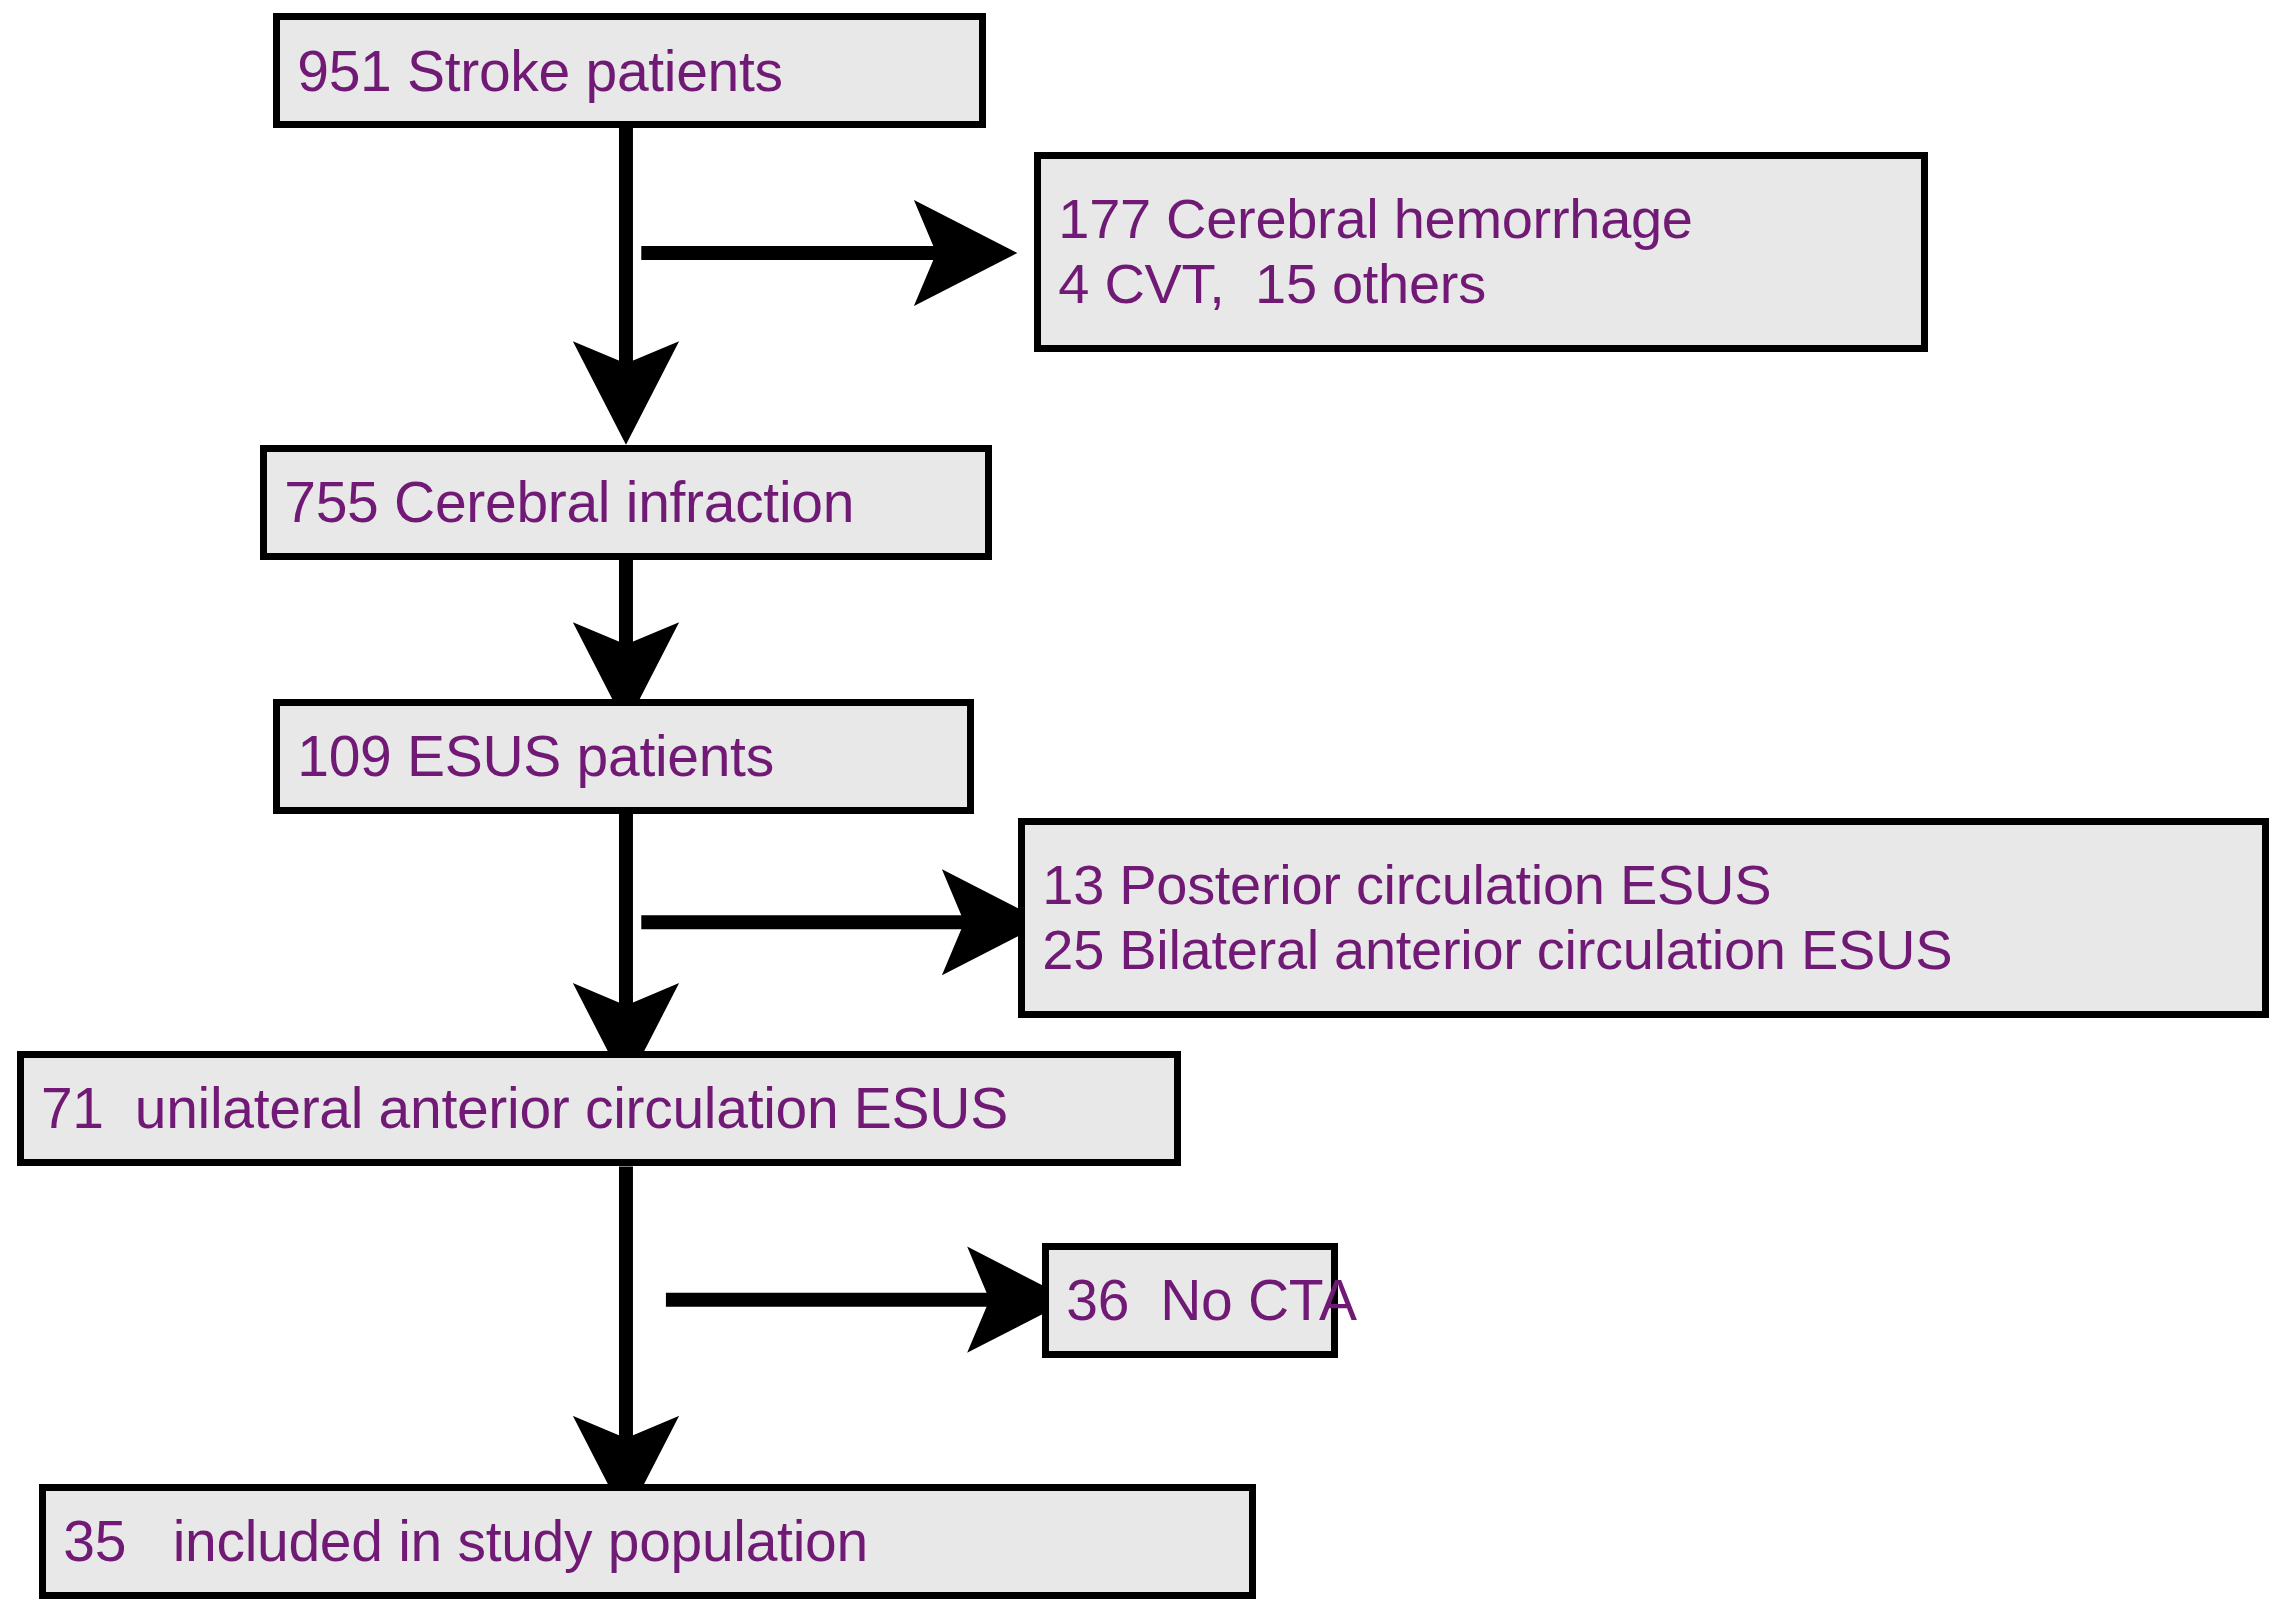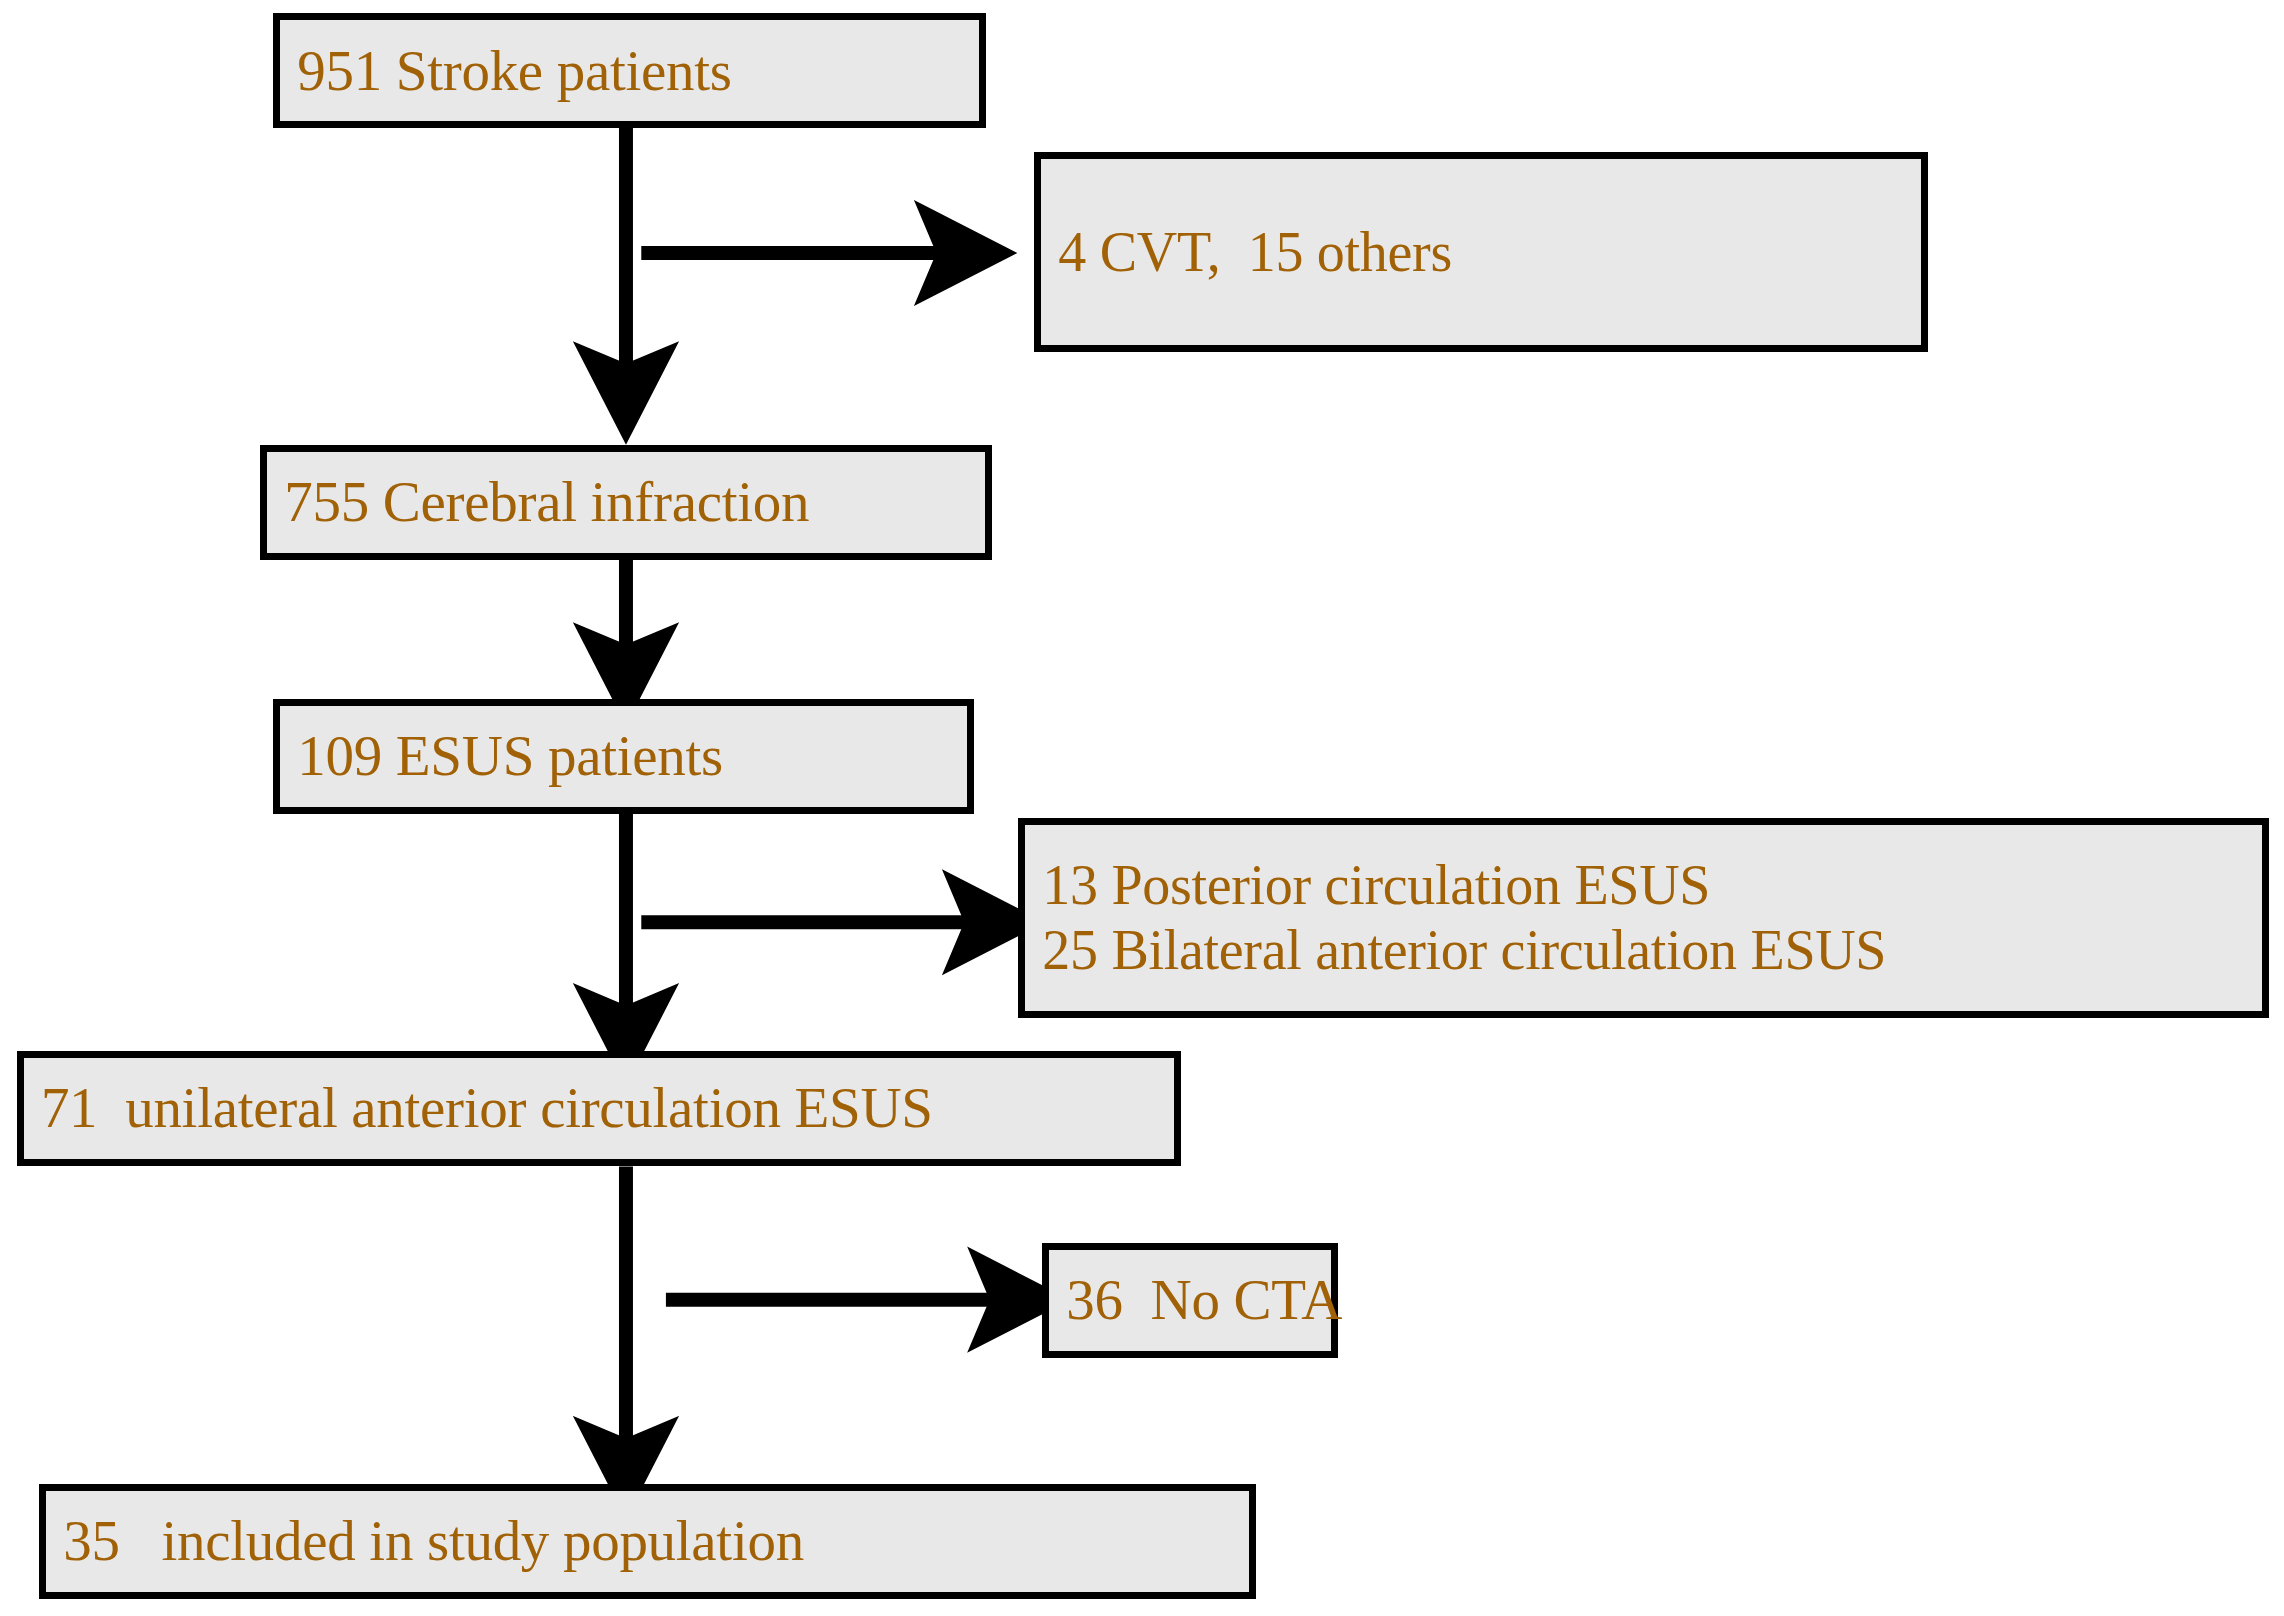--- a/index.html
+++ b/index.html
@@ -33,22 +33,22 @@
     background: #e8e8e8;
     border: 7.3px solid #000000;
     display: flex;
     flex-direction: column;
     justify-content: center;
     align-items: flex-start;
   }
   .node-box .node-line {
     display: block;
     white-space: pre;
-    color: #a16207;
-    font-family: Liberation Serif, serif;
+    color: #701a75;
+    font-family: Liberation Sans, sans-serif;
     font-weight: 400;
     font-size: 57px;
     line-height: 1.02;
     letter-spacing: -0.3px;
   }
   .pad-l { padding-left: 17.3px; }
   .two-line .node-line { font-size: 56px; line-height: 1.16; }
 </style>
 </head>
 <body>
@@ -78,20 +78,21 @@
     <line x1="940" y1="1752" x2="940" y2="2202" stroke="#000000" stroke-width="21" marker-end="url(#arrowhead-down)"></line>
 
     <line x1="1000" y1="1952" x2="1528" y2="1952" stroke="#000000" stroke-width="21" marker-end="url(#arrowhead-right)"></line>
   </svg>
 
   <div class="node-box" style="left:273px; top:13.3px; width:713px; height:115px;">
     <span class="node-line pad-l">951 Stroke patients</span>
   </div>
 
   <div class="node-box two-line" style="left:1034px; top:152px; width:894px; height:200px;">
+    <span class="node-line pad-l">177 Cerebral hemorrhage</span>
     <span class="node-line pad-l">4 CVT,  15 others</span>
   </div>
 
   <div class="node-box" style="left:260px; top:420px; width:732px; height:115px;margin-top:25px;">
     <span class="node-line pad-l">755 Cerebral infraction</span>
   </div>
 
   <div class="node-box" style="left:273px; top:699px; width:701px; height:115px;">
     <span class="node-line pad-l">109 ESUS patients</span>
   </div>

